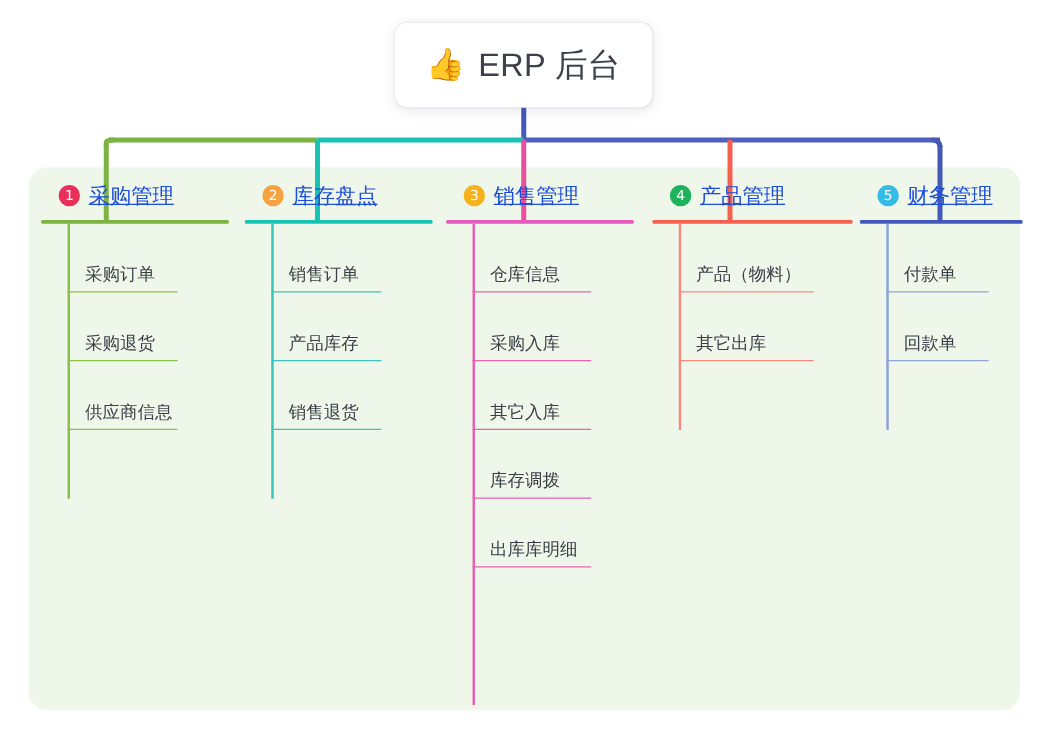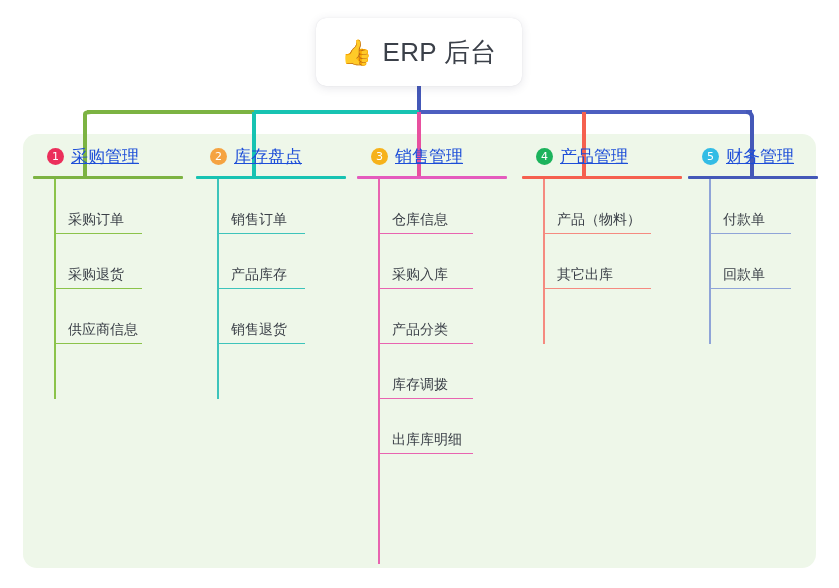--- a/index.html
+++ b/index.html
@@ -216,21 +216,21 @@
         <div class="spine" style="background: rgb(232, 100, 176); height: 385px;"></div>
         <div class="leaf">
           <span class="leaf-text">仓库信息</span>
           <div class="leaf-rule" style="background: rgb(232, 100, 176); width: 95px;"></div>
         </div>
         <div class="leaf">
           <span class="leaf-text">采购入库</span>
           <div class="leaf-rule" style="background: rgb(232, 100, 176); width: 95px;"></div>
         </div>
         <div class="leaf">
-          <span class="leaf-text">产品分类</span>
+          <span class="leaf-text">其它入库</span>
           <div class="leaf-rule" style="background: rgb(232, 100, 176); width: 95px;"></div>
         </div>
         <div class="leaf">
           <span class="leaf-text">库存调拨</span>
           <div class="leaf-rule" style="background: rgb(232, 100, 176); width: 95px;"></div>
         </div>
         <div class="leaf">
           <span class="leaf-text">出库库明细</span>
           <div class="leaf-rule" style="background: rgb(232, 100, 176); width: 95px;"></div>
         </div>

